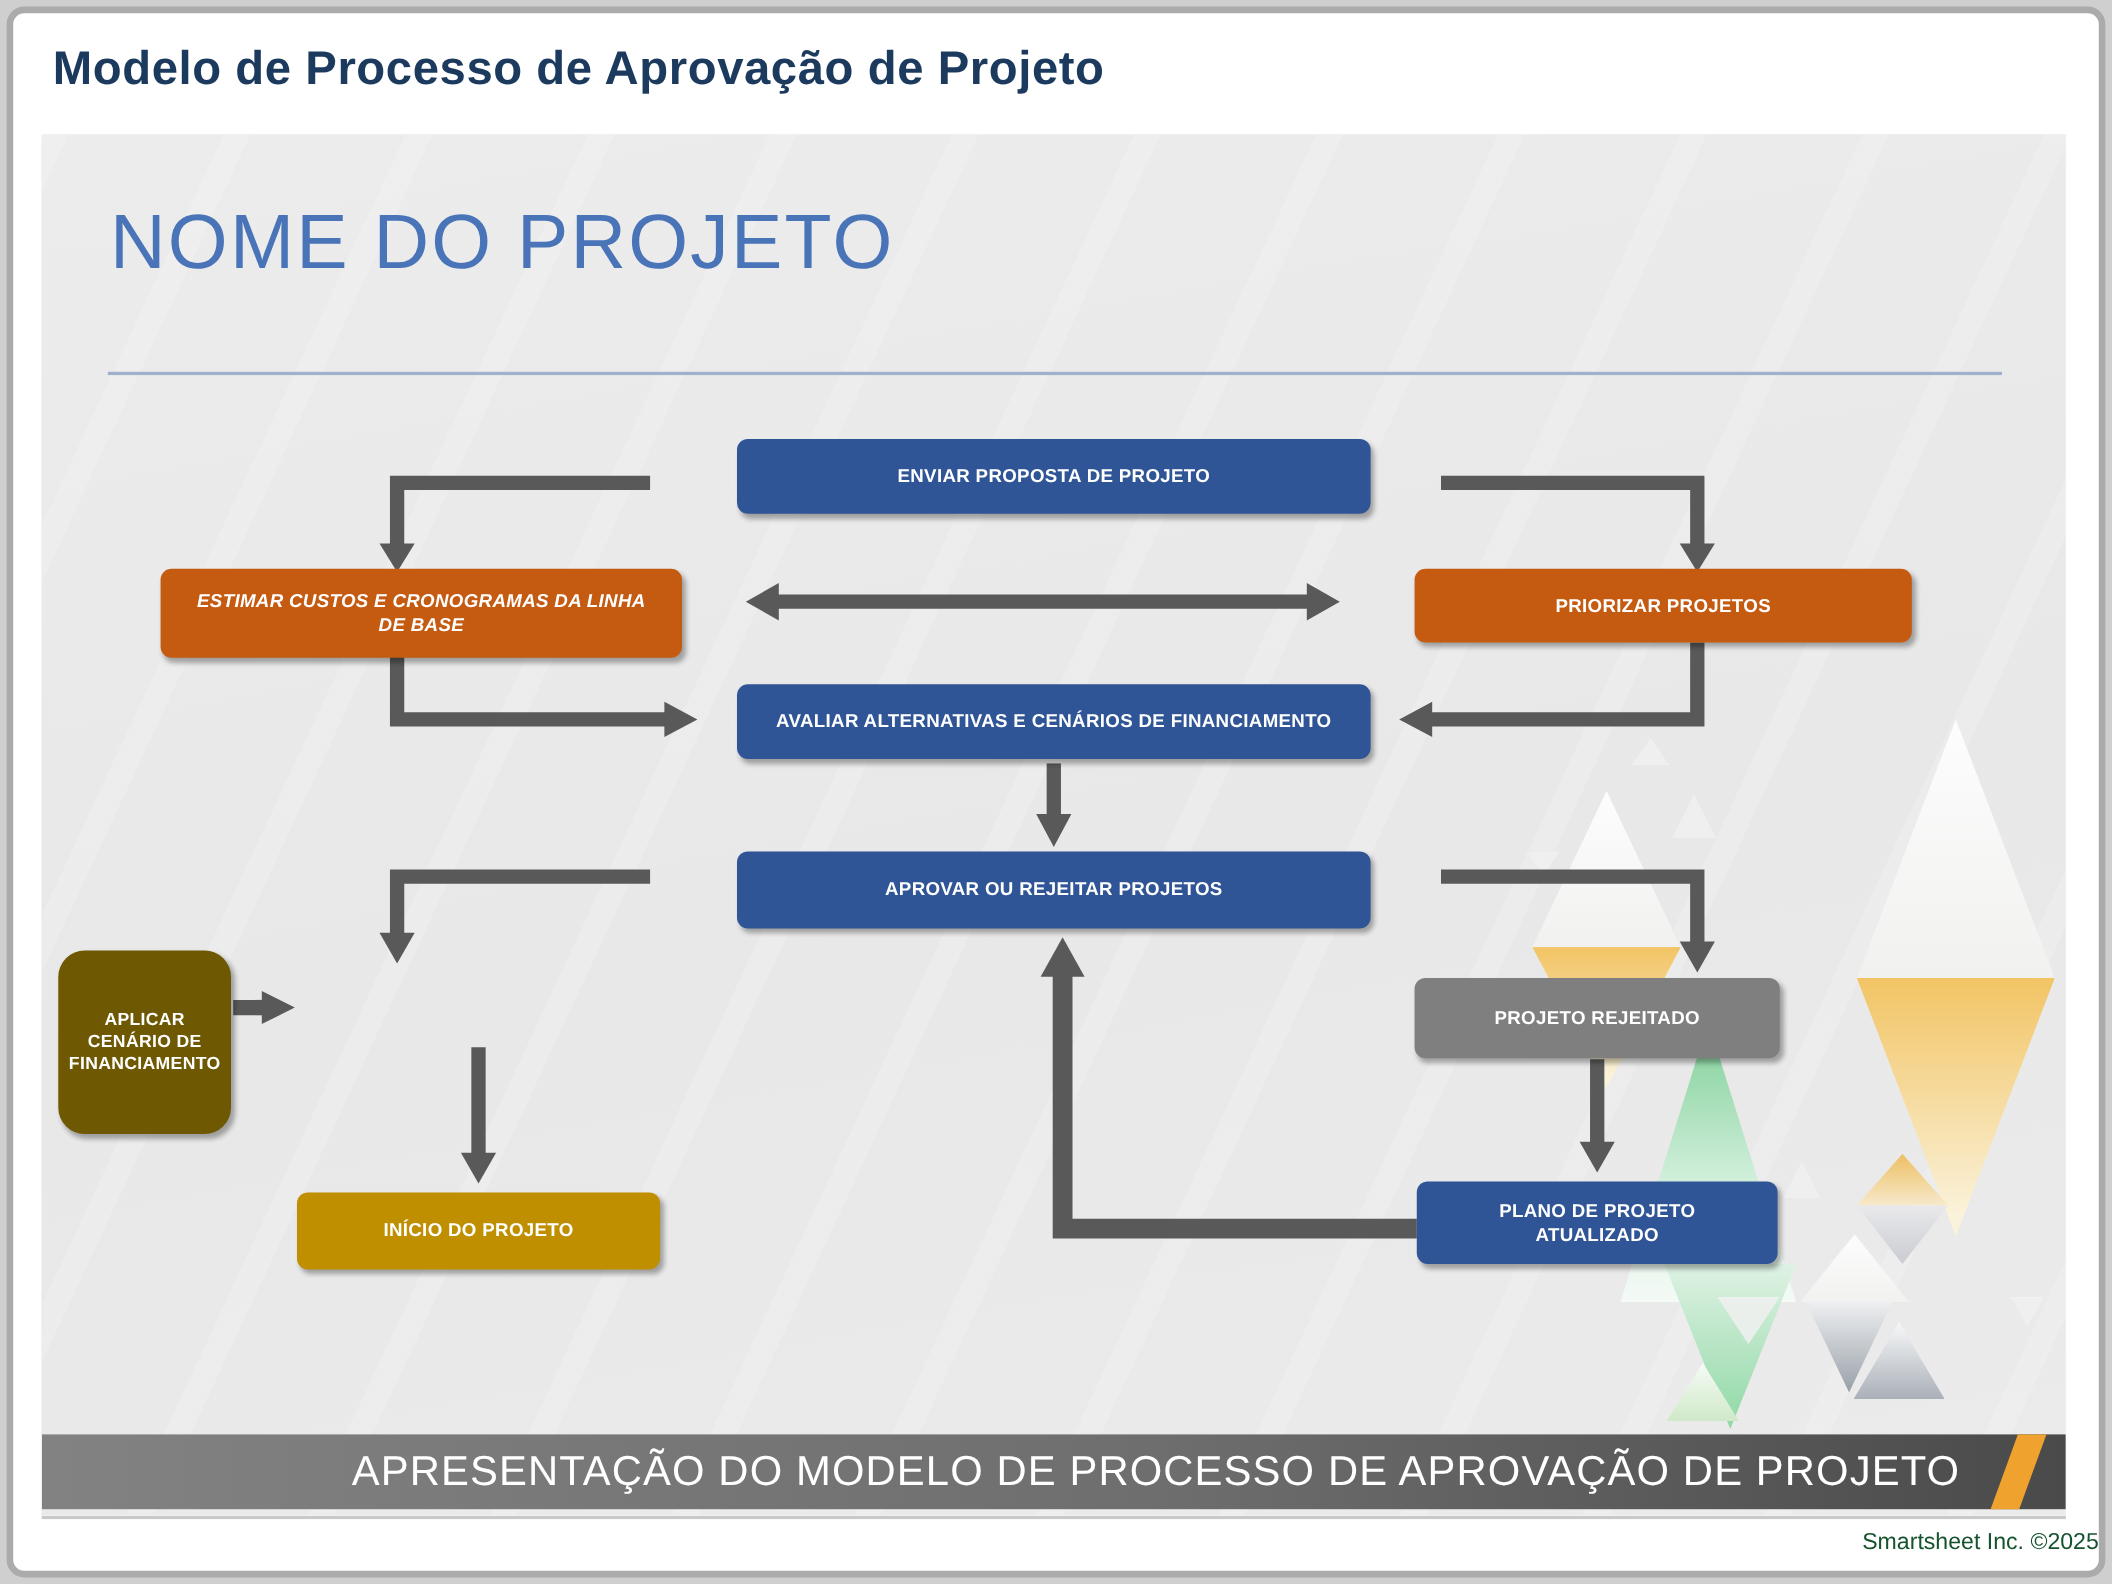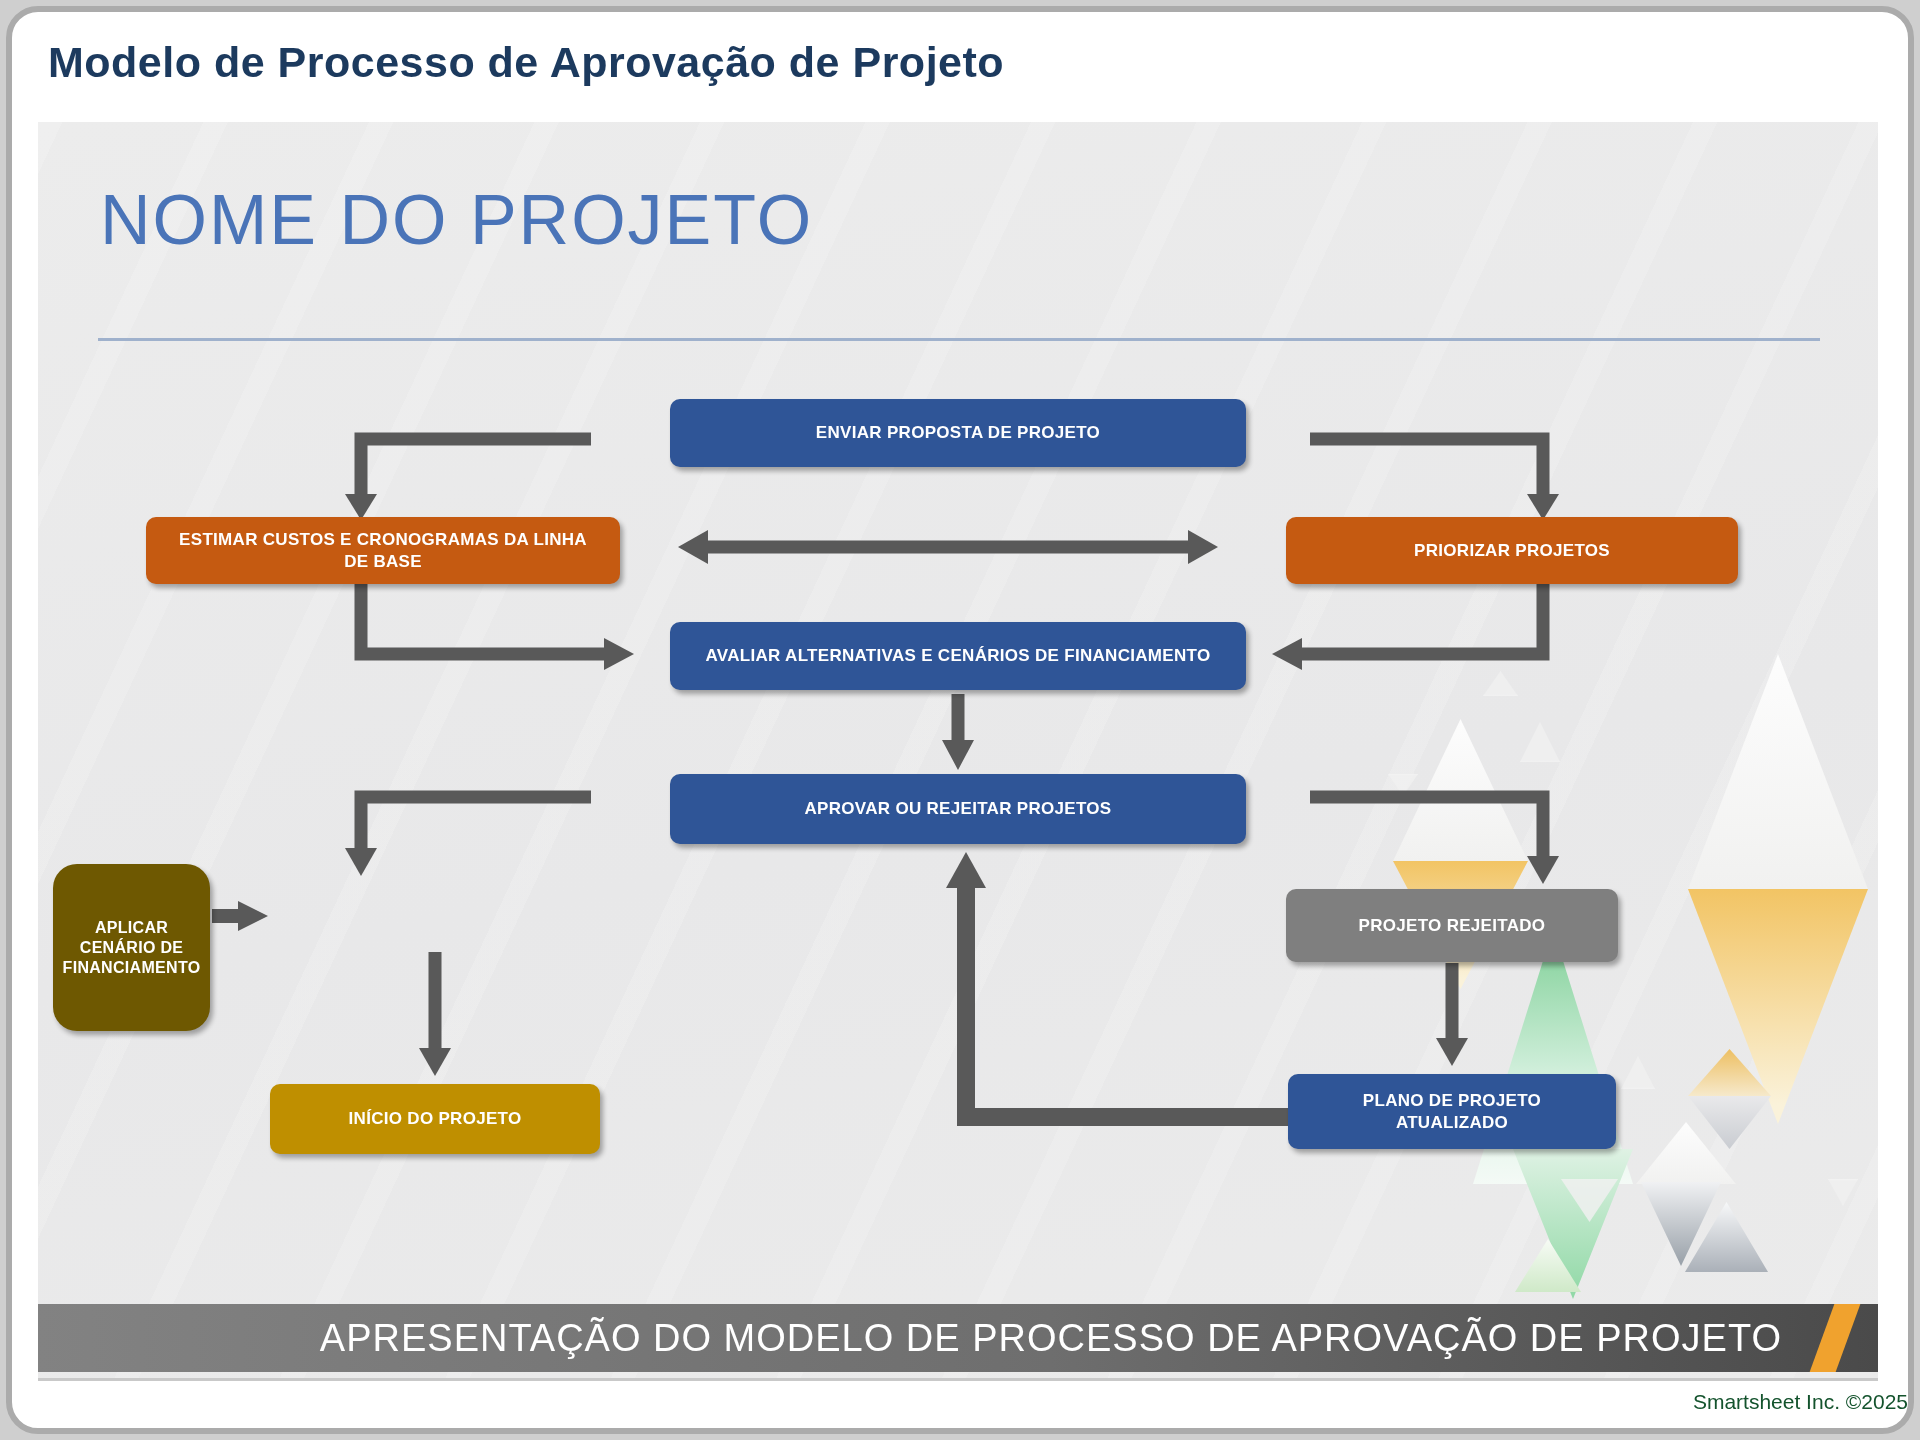--- a/index.html
+++ b/index.html
@@ -1,18 +1,18 @@
 <!DOCTYPE html>
 <html style="--accent-navy: #1c3a5e; --title-blue: #4a74b8; --node-blue: #2f5597; --node-orange: #c55a11; --node-gold: #bf8f00; --node-olive: #6e5801; --node-gray: #7f7f7f; --arrow: #595959; --banner-left: #828282; --banner-right: #4a4a4a; --banner-stripe: #f0a22e;"><head>
 <meta charset="utf-8">
 <style>
   html,body{margin:0;padding:0;width:1920px;height:1440px;background:#cfcfcf;overflow:hidden;
     font-family:"Liberation Sans","DejaVu Sans",sans-serif;}
   .card{position:absolute;left:6px;top:6px;width:1908px;height:1428px;box-sizing:border-box;
-    border:6px solid #ababab;border-radius:32px;background:#ffffff;overflow:hidden;}
+    border:6px solid #ababab;border-radius:16px;background:#ffffff;overflow:hidden;}
   .page-title{position:absolute;left:36px;top:26px;font-size:43px;font-weight:bold;
     color:var(--accent-navy,#1c3a5e);letter-spacing:.5px;}
   
   .slide{position:absolute;left:26px;top:110px;width:1840px;height:1256px;overflow:hidden;
     background:
       repeating-linear-gradient(115deg, rgba(255,255,255,.16) 0 22px, rgba(255,255,255,0) 22px 150px),
       linear-gradient(170deg,#ececec 0%,#e8e8e9 55%,#ebebeb 100%);
     box-shadow:0 3px 0 #c9c9c9;}
   .slide-title{position:absolute;left:62px;top:58px;font-size:70px;font-weight:400;
     color:var(--title-blue,#4a74b8);letter-spacing:2px;white-space:nowrap;}
@@ -56,21 +56,21 @@
   .node{position:absolute;z-index:3;display:flex;align-items:center;justify-content:center;
     border-radius:10px;color:#fff;font-weight:bold;font-size:17px;letter-spacing:.3px;
     text-align:center;line-height:1.25;box-shadow:3px 4px 5px rgba(0,0,0,.32);padding:0 22px;
     box-sizing:border-box;}
   .c-blue{background:var(--node-blue,#2f5597);}
   .c-orange{background:var(--node-orange,#c55a11);}
   .c-gold{background:var(--node-gold,#bf8f00);}
   .c-olive{background:var(--node-olive,#6e5801);}
   .c-gray{background:var(--node-gray,#7f7f7f);}
   .n-enviar{left:632px;top:277px;width:576px;height:68px;}
-  .n-estimar{left:108px;top:395px;width:474px;height:67px;}
+  .n-estimar{left:108px;top:395px;width:474px;height:81px;font-style:italic;}
   .n-priorizar{left:1248px;top:395px;width:452px;height:67px;}
   .n-avaliar{left:632px;top:500px;width:576px;height:68px;}
   .n-aprovar{left:632px;top:652px;width:576px;height:70px;}
   .n-aplicar{left:15px;top:742px;width:157px;height:167px;border-radius:24px;font-size:16px;}
   .n-alocar{left:232px;top:759px;width:330px;height:70px;}
   .n-inicio{left:232px;top:962px;width:330px;height:70px;}
   .n-rejeitado{left:1248px;top:767px;width:332px;height:73px;}
   .n-plano{left:1250px;top:952px;width:328px;height:75px;}
   
   .banner{position:absolute;left:0;top:1182px;width:1840px;height:68px;z-index:4;

